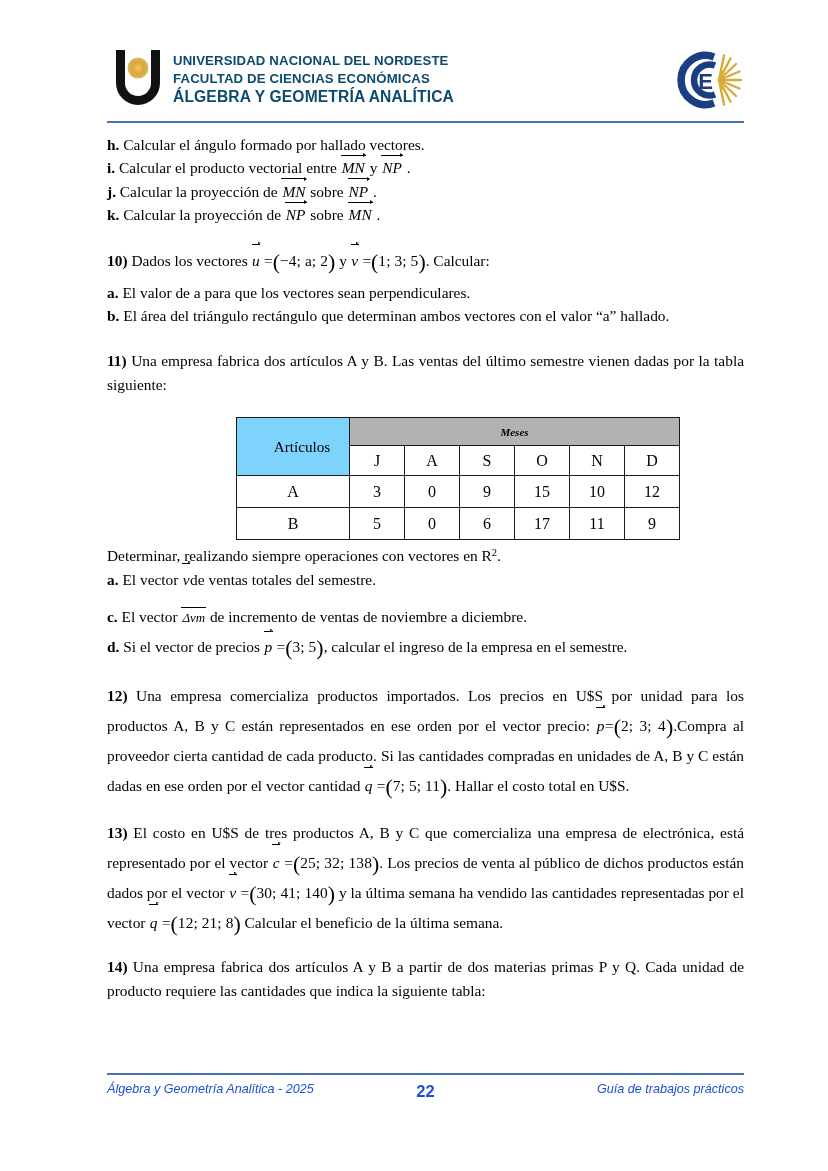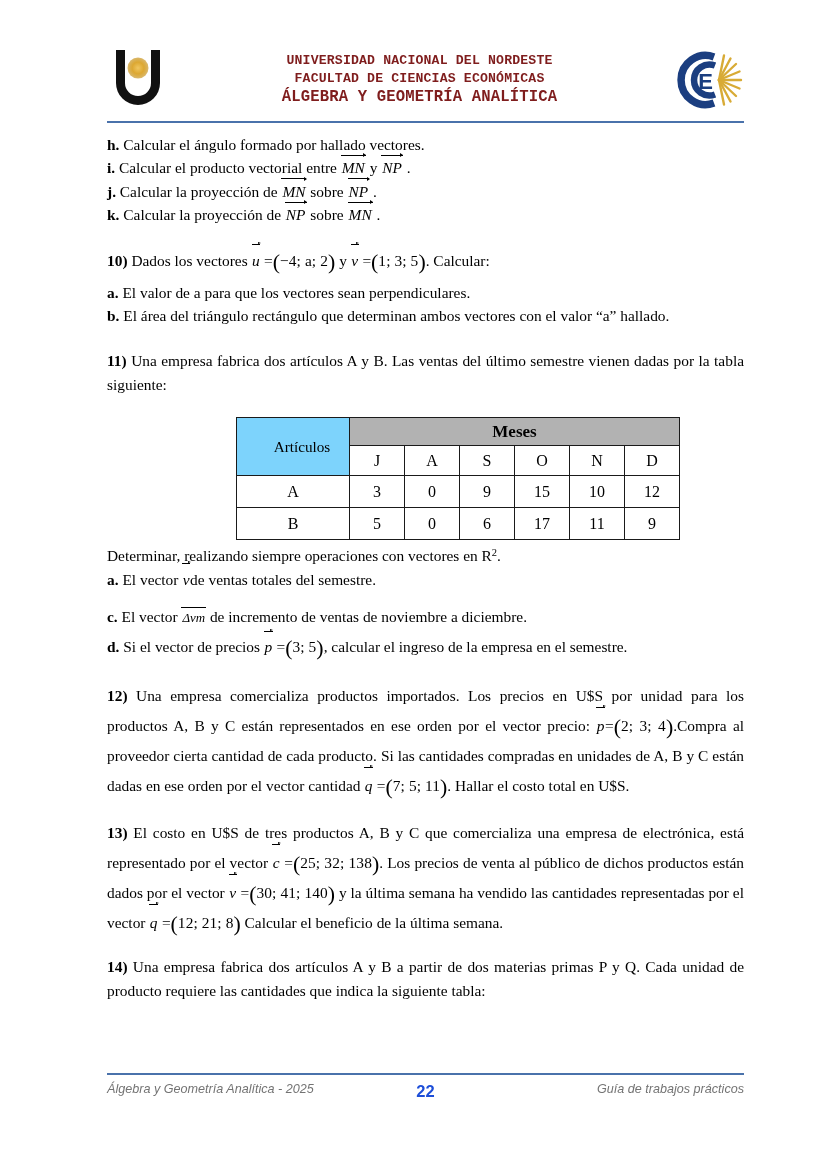--- a/index.html
+++ b/index.html
@@ -32,24 +32,24 @@
   }
   .logo-unne {
     width: 62px;
     height: 66px;
     position: relative;
     flex: 0 0 auto;
   }
   .logo-unne svg { display: block; }
   .header-titles {
     flex: 1 1 auto;
-    text-align: center;
-    font-family: Liberation Mono, monospace;
+    text-align: left;
+    font-family: Liberation Sans, sans-serif;
     font-weight: bold;
-    color: #7f1d1d;
+    color: #0c4a6e;
     line-height: 1.33;
     padding: 0 4px;
   }
   .header-titles .t1 { font-size: 13.2px; letter-spacing: 0.15px; }
   .header-titles .t2 { font-size: 13.2px; letter-spacing: 0.15px; }
   .header-titles .t3 { font-size: 15.6px; letter-spacing: 0.15px; }
   .logo-fce {
     width: 74px;
     height: 66px;
     flex: 0 0 auto;
@@ -177,23 +177,24 @@
   table.ventas .hdr-art {
     background: #7dd3fc;
     font-weight: normal;
     width: 94px;
     height: 56px;
     font-size: 15.2px;
     padding-left: 18px;
   }
   table.ventas .hdr-meses {
     background: #b2b2b2;
+    font-style: italic;
     font-weight: bold;
     height: 27px;
-    font-size: 17px;
+    font-size: 11px;
   }
   table.ventas .hdr-month {
     background: #ffffff;
     width: 54px;
     height: 29px;
     font-size: 16px;
   }
   table.ventas .row-lbl {
     background: #ffffff;
     height: 31px;
@@ -213,21 +214,21 @@
     width: 637px;
     display: flex;
     align-items: baseline;
     justify-content: space-between;
     font-family: "Liberation Sans", "DejaVu Sans", sans-serif;
   }
   .footer .f-left,
   .footer .f-right {
     font-style: italic;
     font-size: 12.6px;
-    color: #737373;
+    color: #1d4ed8;
     white-space: nowrap;
   }
   .footer .f-center {
     font-weight: bold;
     font-size: 16.5px;
     color: #1d4ed8;
   }
   .footer .f-left { flex: 0 0 auto; }
   .footer .f-right { flex: 0 0 auto; }
   .footer .f-center {

